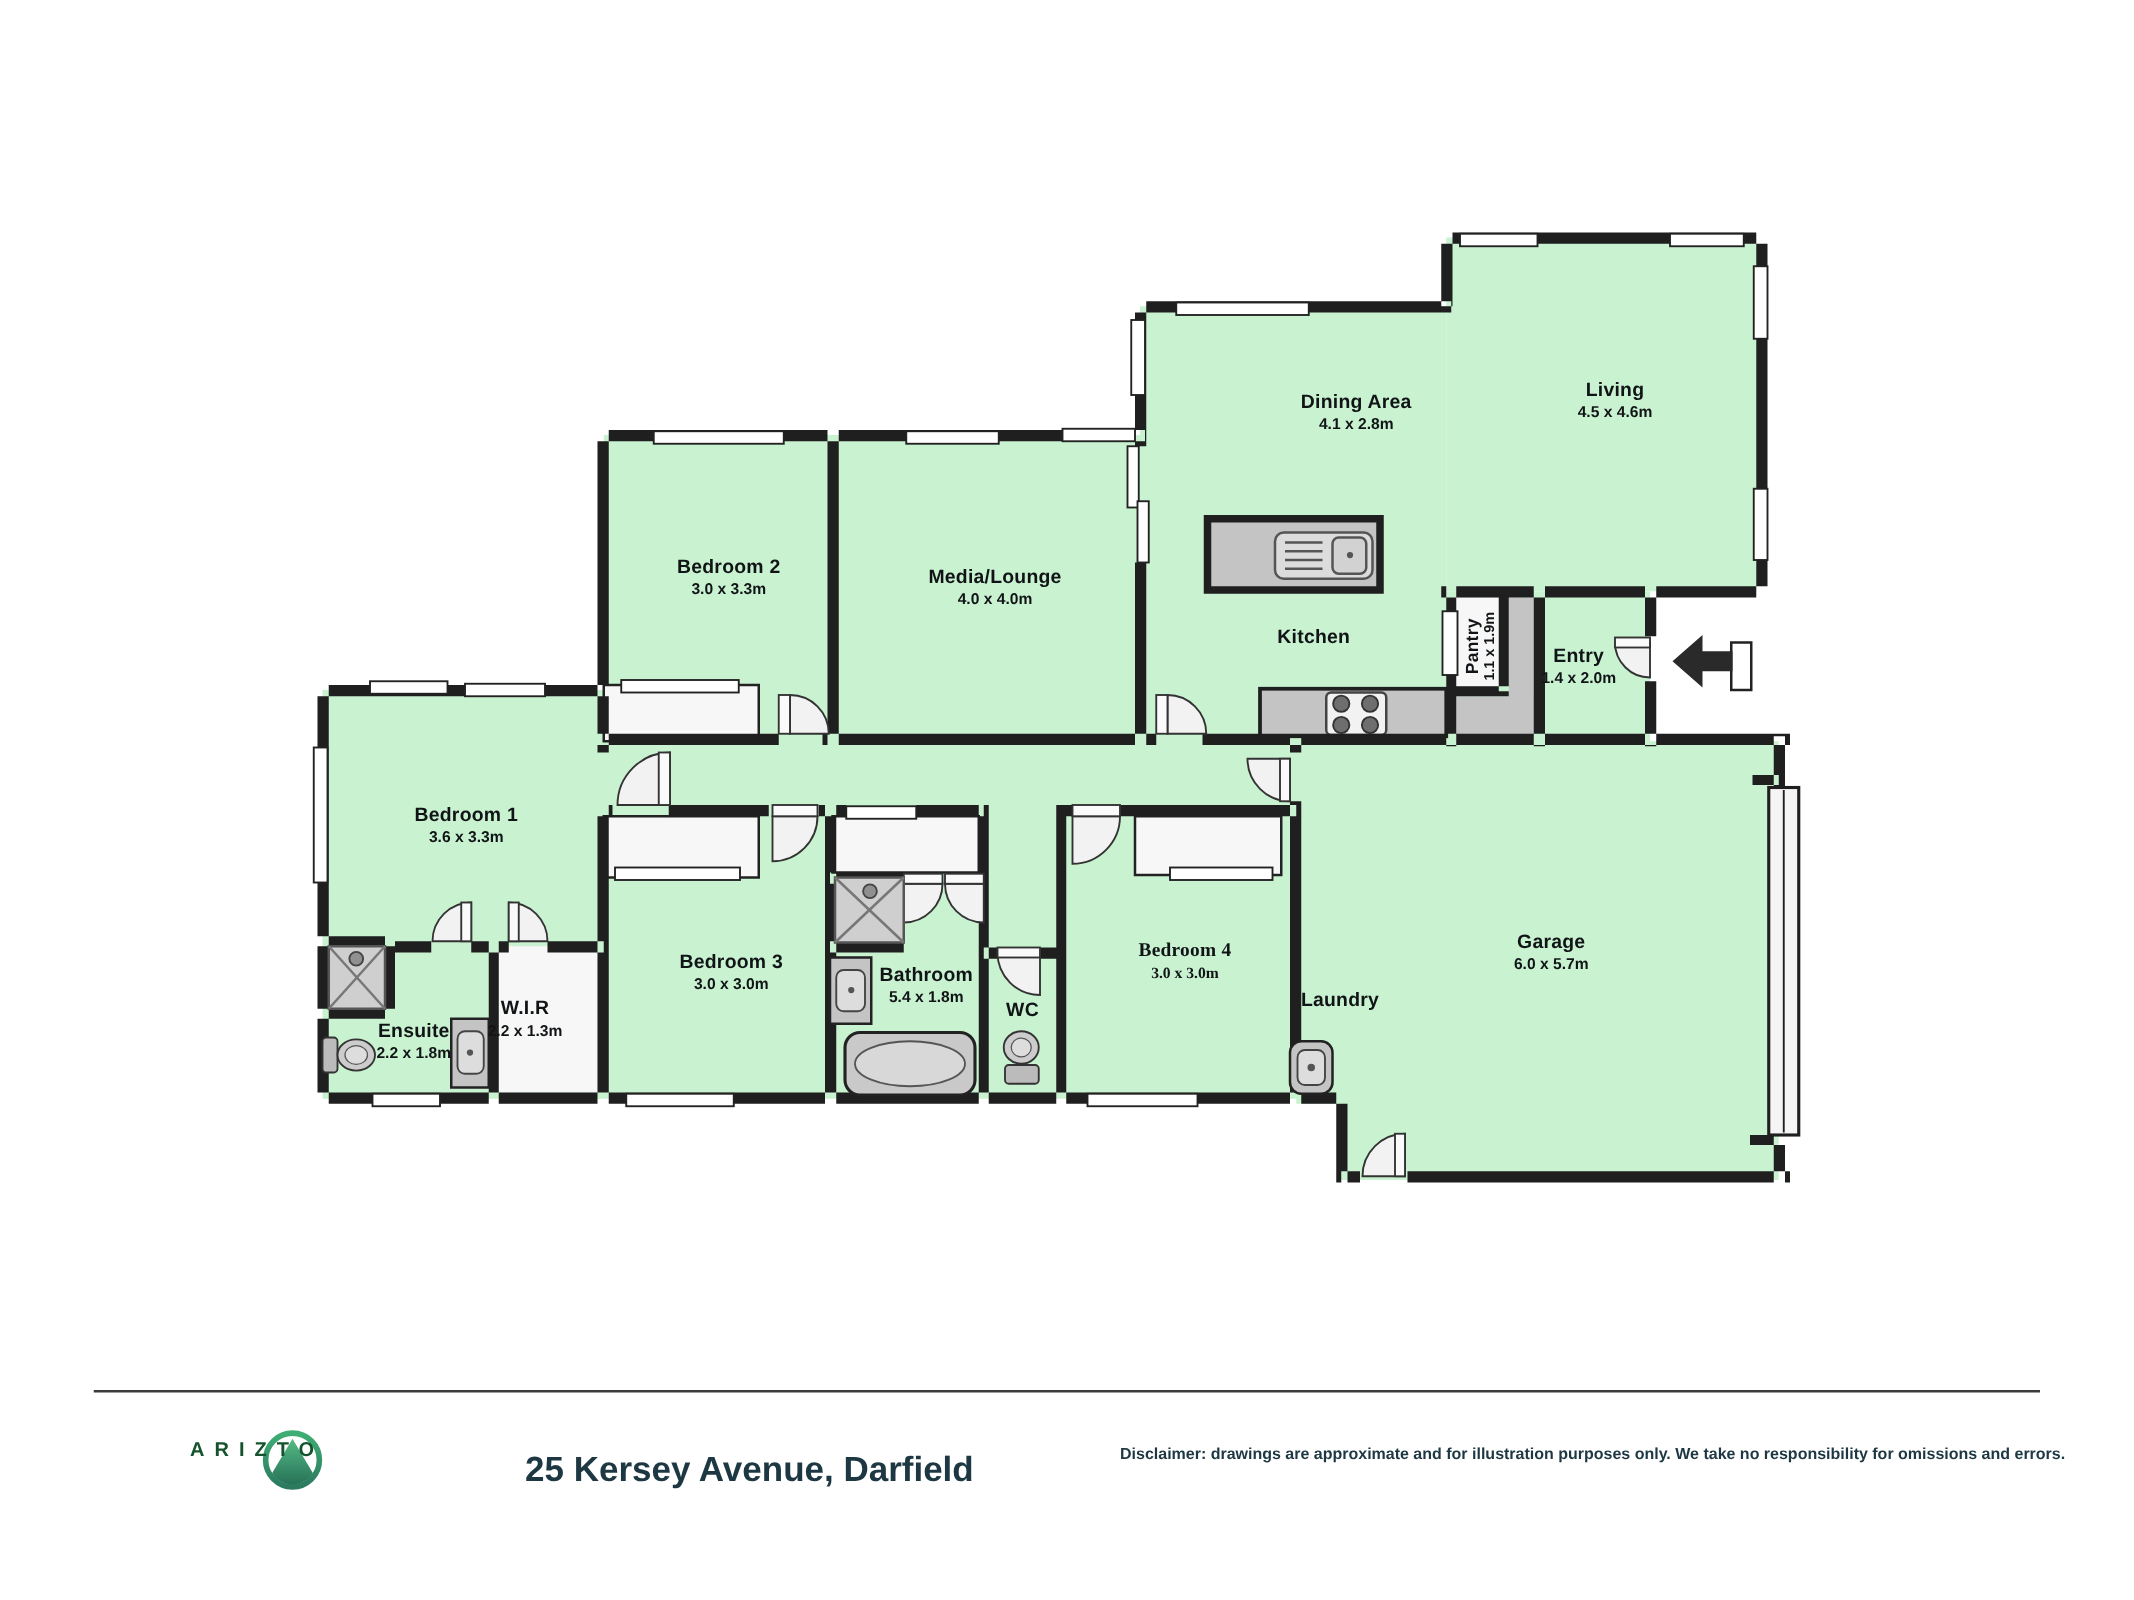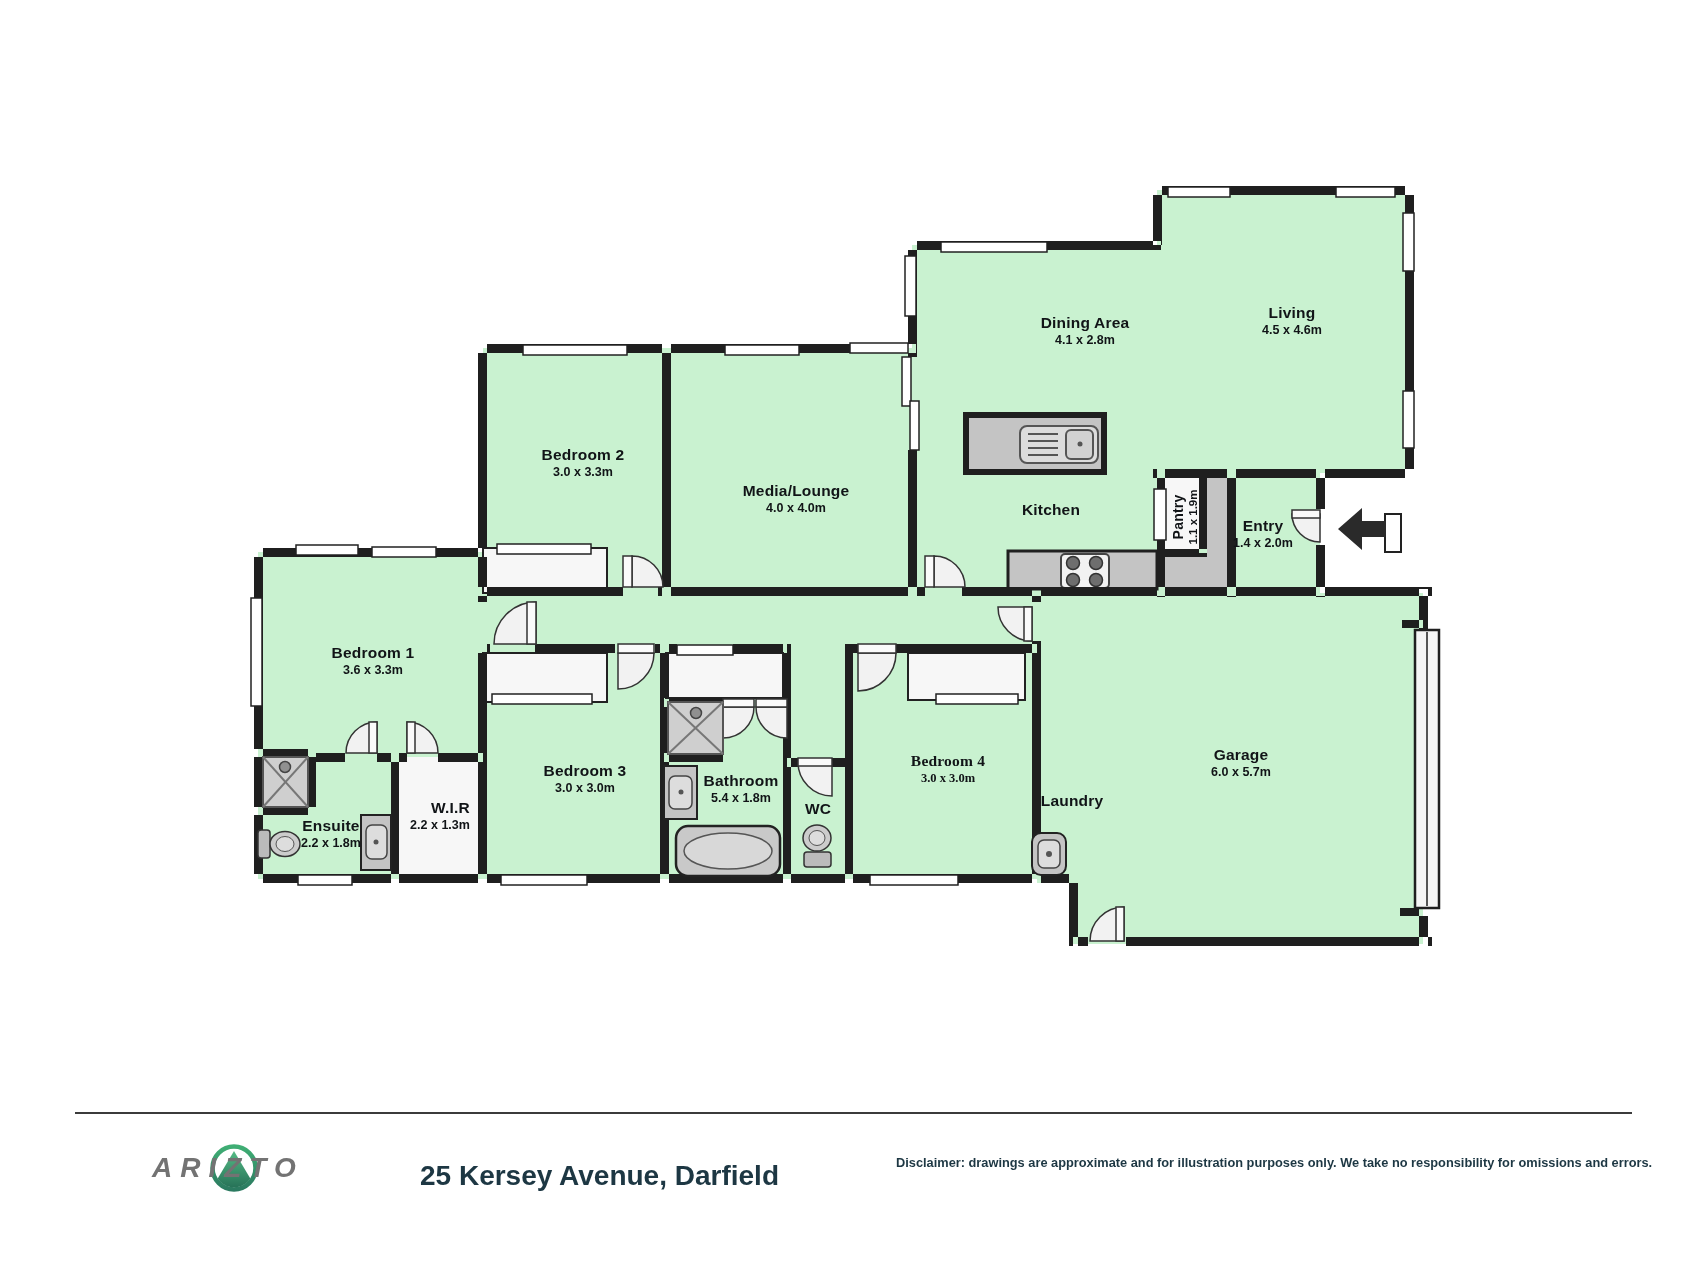--- a/index.html
+++ b/index.html
@@ -11,22 +11,22 @@
   .room-label{position:absolute;text-align:center;color:#111417;
               transform:translate(-50%,-50%);pointer-events:none;}
   .room-label.rot{transform:translate(-50%,-50%) rotate(-90deg);}
   .rname{font-size:15.5px;font-weight:bold;letter-spacing:.2px;white-space:nowrap;}
   .rdims{font-size:12.5px;font-weight:bold;margin-top:1px;white-space:nowrap;}
   .room-label.rot .rname{font-size:14px;}
   .room-label.rot .rdims{font-size:11.5px;}
   
   #footer-rule{position:absolute;left:75px;top:1112px;width:1557px;height:2px;background:#3b3b3b;}
   #brand{position:absolute;left:84px;top:1142px;width:300px;height:52px;}
-  #brand-name{position:absolute;left:152px;top:1152px;font-size:28px;font-weight:bold;
-              letter-spacing:8px;color:#737373;font-style:italic;}
+  #brand-name{position:absolute;left:152px;top:1152px;font-size:16px;font-weight:bold;
+              letter-spacing:8px;color:#14532d;}
   #address{position:absolute;left:420px;top:1160px;font-size:28px;font-weight:bold;color:#1d3743;}
   #disclaimer{position:absolute;left:852px;top:1152px;color:#1d3743;font-size:12.8px;
               font-weight:bold;line-height:21px;}
   #disclaimer div{white-space:nowrap;margin-left:44px;}
 </style>
 </head>
 <body>
 
 <div id="plan-wrap">
 <svg id="plan-svg" width="1707" height="1280" viewBox="0 0 1707 1280">
@@ -208,21 +208,21 @@
   </g>
 
   <polygon fill="#2a2a2a" points="1338,529 1362,508 1362,521 1386,521 1386,537 1362,537 1362,550"></polygon>
 </svg>
 
 <div id="labels">
       <div class="room-label" style="left: 583px; top: 462px;">
         <div class="rname">Bedroom 2</div>
         <div class="rdims">3.0 x 3.3m</div>
       </div>
-      <div class="room-label" style="left: 796px; top: 470px; margin-top: 28px;">
+      <div class="room-label" style="left: 796px; top: 470px;">
         <div class="rname">Media/Lounge</div>
         <div class="rdims">4.0 x 4.0m</div>
       </div>
       <div class="room-label" style="left: 1085px; top: 330px;">
         <div class="rname">Dining Area</div>
         <div class="rdims">4.1 x 2.8m</div>
       </div>
       <div class="room-label" style="left: 1292px; top: 320px;">
         <div class="rname">Living</div>
         <div class="rdims">4.5 x 4.6m</div>
@@ -261,21 +261,21 @@
         <div class="rname">WC</div>
       </div>
       <div class="room-label" style="left: 373px; top: 660px;">
         <div class="rname">Bedroom 1</div>
         <div class="rdims">3.6 x 3.3m</div>
       </div>
       <div class="room-label" style="left: 331px; top: 833px;">
         <div class="rname">Ensuite</div>
         <div class="rdims">2.2 x 1.8m</div>
       </div>
-      <div class="room-label" style="left: 440px; top: 815px; text-align: right;">
+      <div class="room-label" style="left: 420px; top: 815px;">
         <div class="rname">W.I.R</div>
         <div class="rdims">2.2 x 1.3m</div>
       </div>
     </div>
 </div>
 
 <div id="footer-rule"></div>
 
 <svg id="brand" width="52" height="52" viewBox="0 0 52 52">
   <defs>

